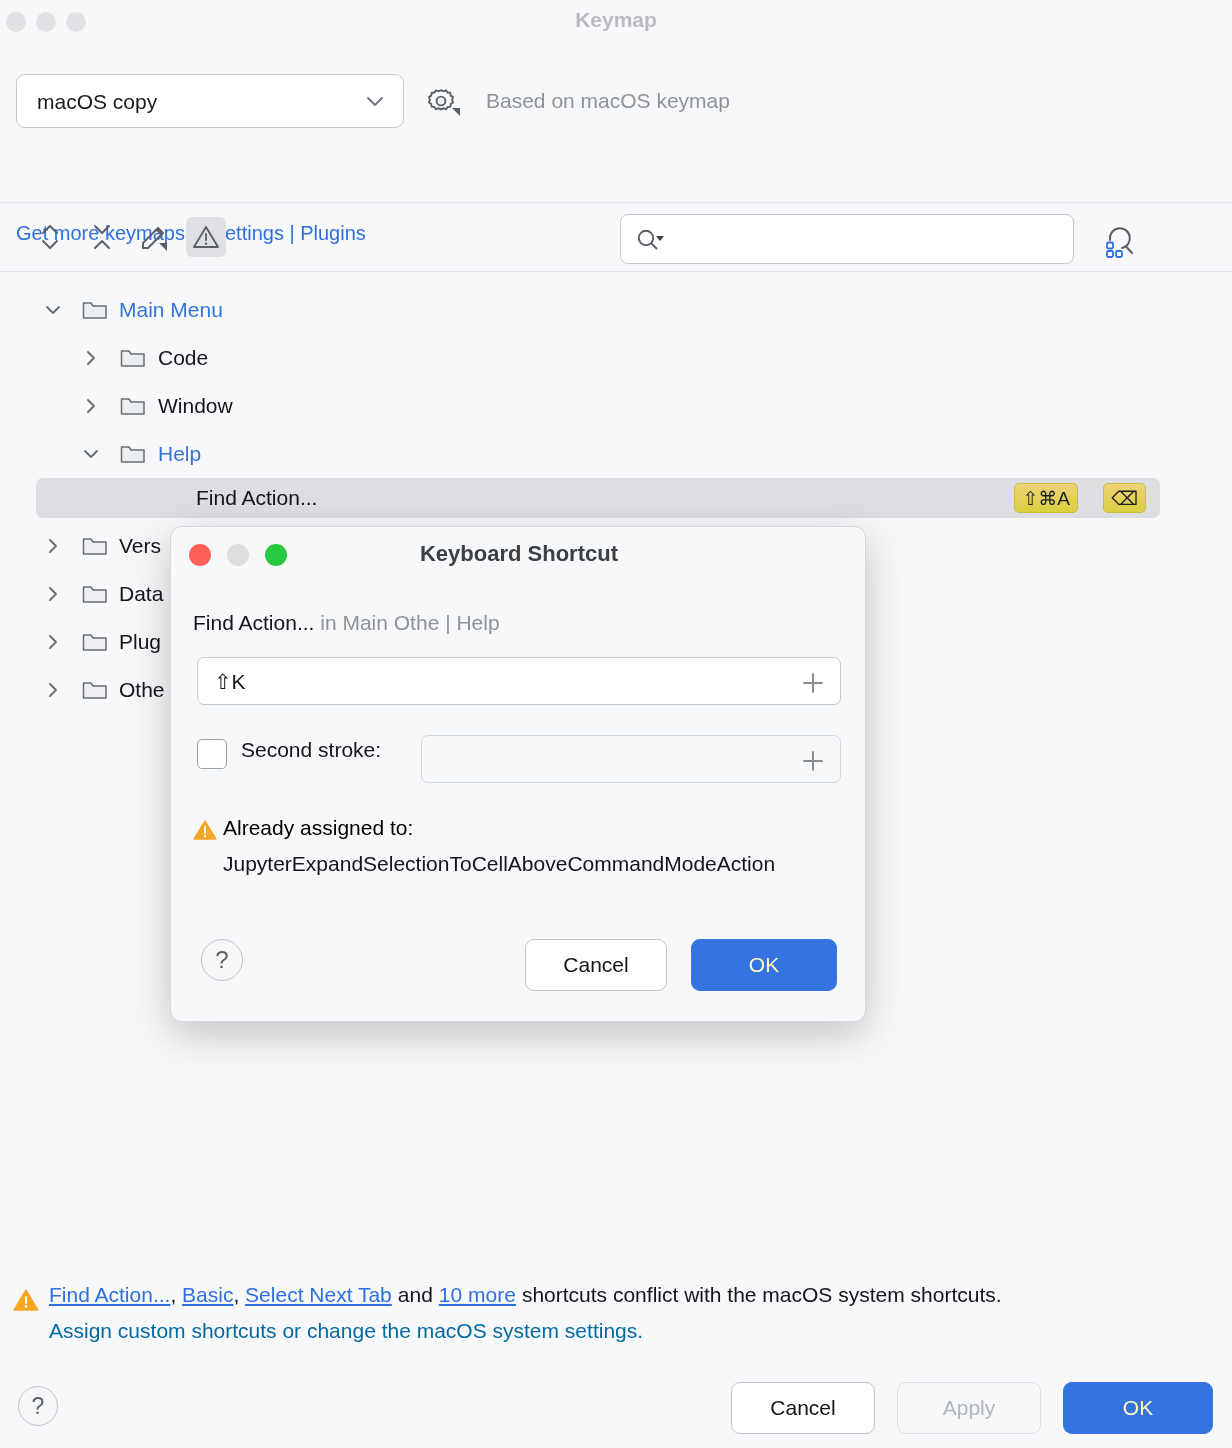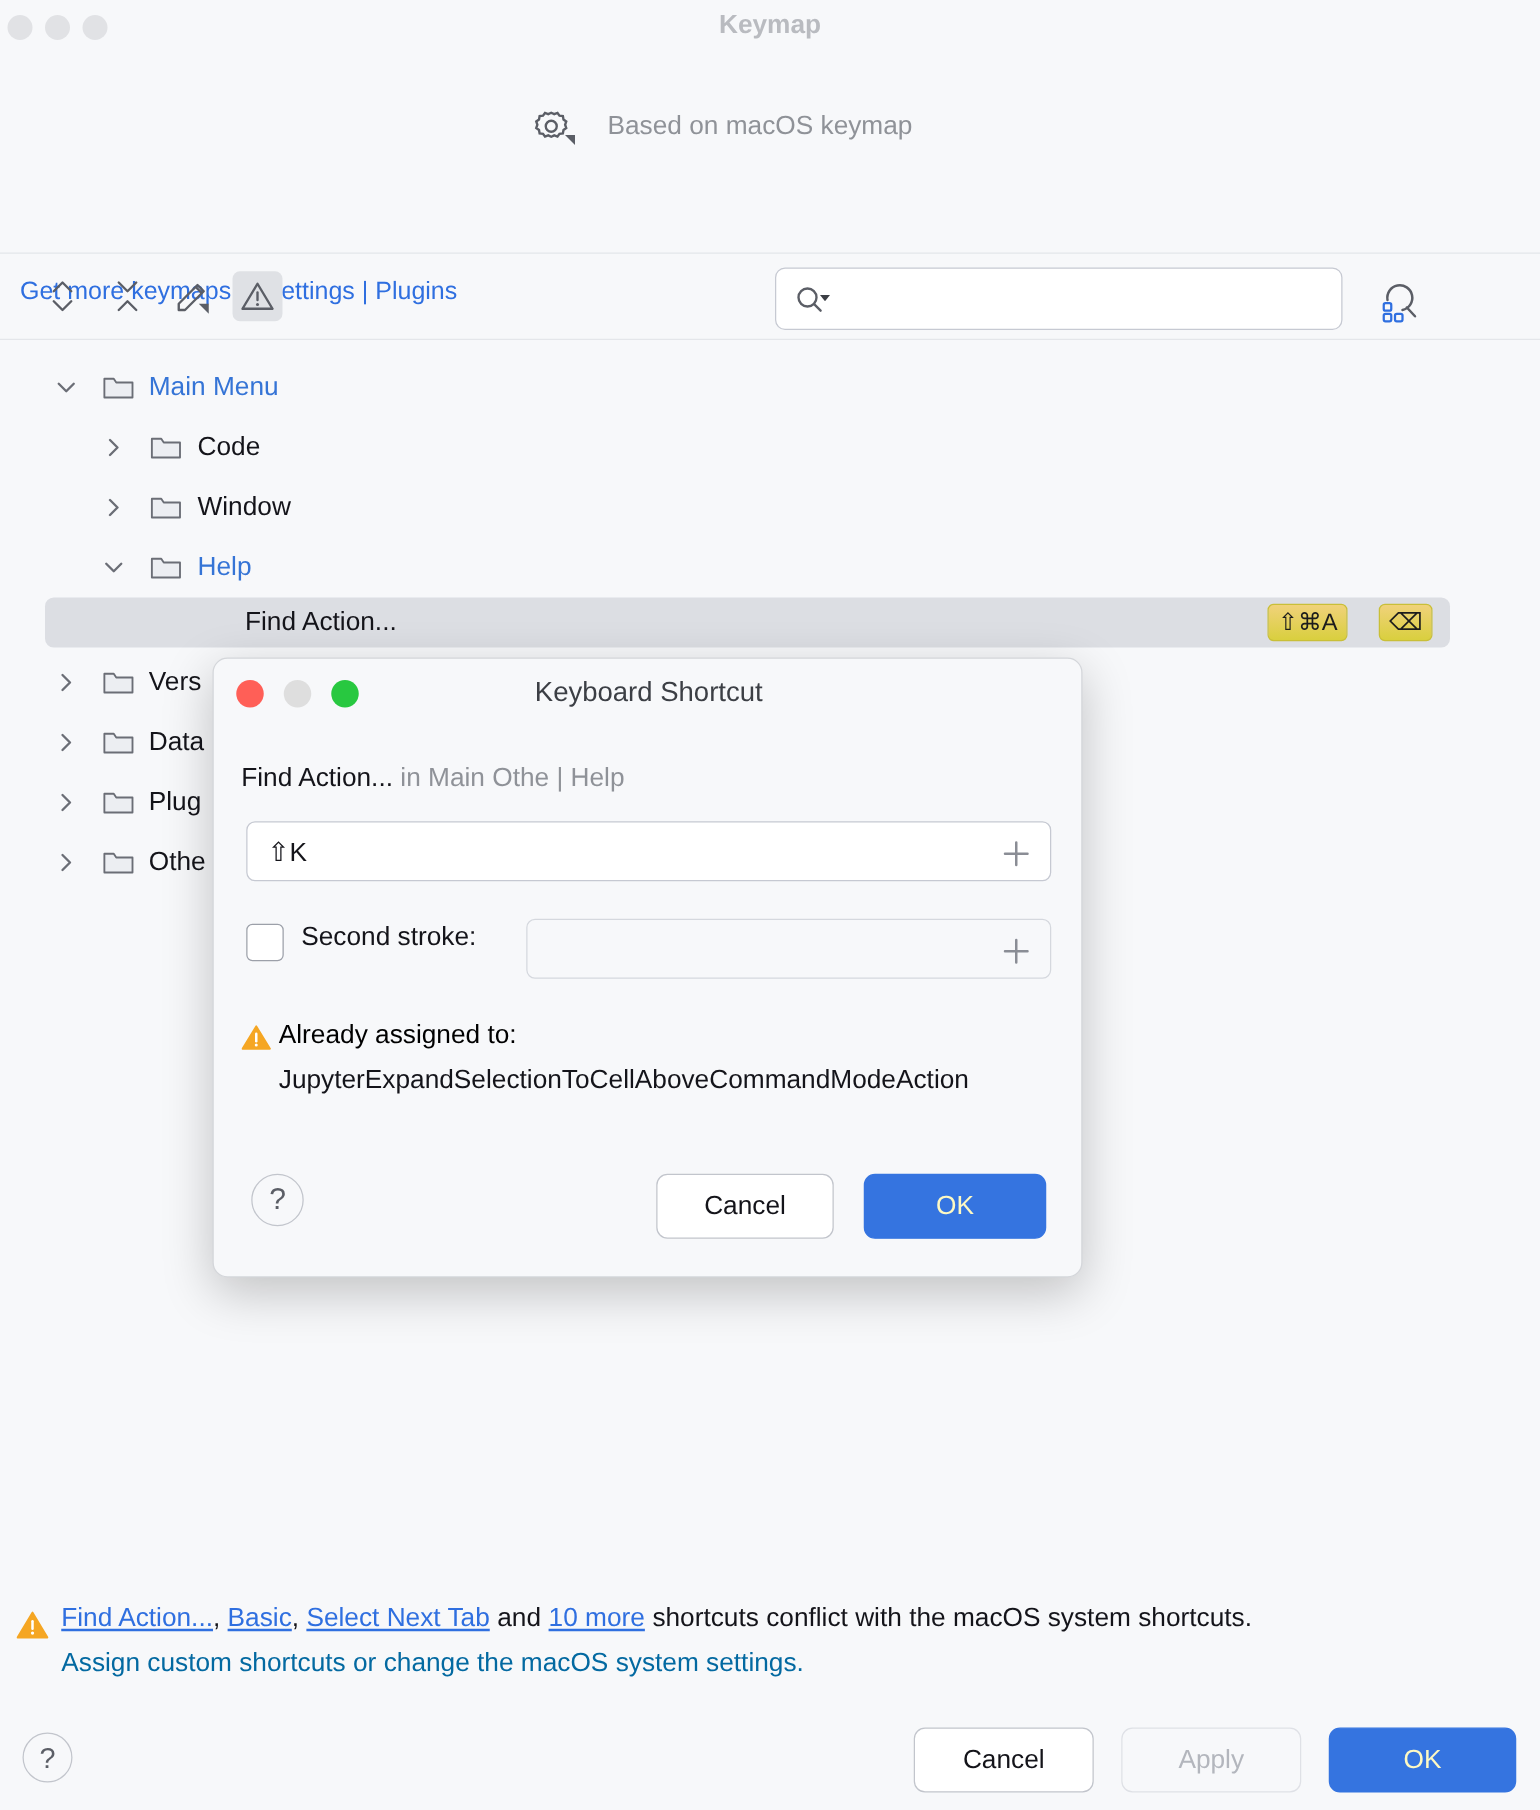--- a/index.html
+++ b/index.html
@@ -103,21 +103,21 @@
 
   
   .dialog {
     position: absolute; left: 170px; top: 526px; width: 696px; height: 496px;
     background: #f7f8fa; border-radius: 12px; border: 1px solid #d4d6da;
     box-shadow: 0 12px 40px rgba(0,0,0,0.22); overflow: hidden;
   }
   .dlg-tl { position: absolute; top: 17px; width: 22px; height: 22px; border-radius: 50%; }
   .dlg-title {
     position: absolute; left: 0; top: 14px; width: 696px; text-align: center;
-    font-size: 22px; font-weight: normal; color: #3c3f45;
+    font-size: 22px; font-weight: bold; color: #3c3f45;
   }
   .dlg-context { position: absolute; left: 22px; top: 84px; font-size: 21px; white-space: nowrap; }
   .ctx-action { color: #14141a; }
   .ctx-gray { color: #8f9298; }
   .stroke-field {
     position: absolute; left: 26px; top: 130px; width: 644px; height: 48px;
     background: #fff; border: 1px solid #c6c9d2; border-radius: 7px;
   }
   .stroke-val { position: absolute; left: 16px; top: 12px; font-size: 21px; color: #14141a; }
   .plus-ic { position: absolute; right: 14px; top: 12px; }
@@ -151,20 +151,28 @@
 <div class="titlebar">
   <div class="tl-group">
     <div class="tl"></div>
     <div class="tl"></div>
     <div class="tl"></div>
   </div>
   <div class="win-title">Keymap</div>
 </div>
 
 <div class="keymap-row">
+  <div class="combo">
+    <span class="combo-label">macOS copy</span>
+    <span class="combo-chevron">
+      <svg width="20" height="14" viewBox="0 0 20 14">
+          <path d="M3 3 L10 10 L17 3" stroke="#6b6e76" stroke-width="1.8" fill="none" stroke-linecap="round"></path>
+        </svg>
+    </span>
+  </div>
   <div class="gear-btn">
     <svg width="40" height="34" viewBox="0 0 40 34">
       <g stroke="#5b5e66" stroke-width="1.9" fill="none">
         <circle cx="17" cy="15" r="4.4"></circle>
         <path d="M17 4.2 l2.4 1.1 2.6-.9 1.6 2.1 2.7.4 .5 2.7 2.2 1.6-.9 2.6 .9 2.6-2.2 1.6-.5 2.7-2.7 .4-1.6 2.1-2.6-.9-2.4 1.1-2.4-1.1-2.6 .9-1.6-2.1-2.7-.4-.5-2.7-2.2-1.6 .9-2.6-.9-2.6 2.2-1.6 .5-2.7 2.7-.4 1.6-2.1 2.6 .9z"></path>
       </g>
       <path d="M28 22 L36 22 L36 30 Z" fill="#5b5e66"></path>
     </svg>
   </div>
   <div class="based-text">Based on macOS keymap</div>

